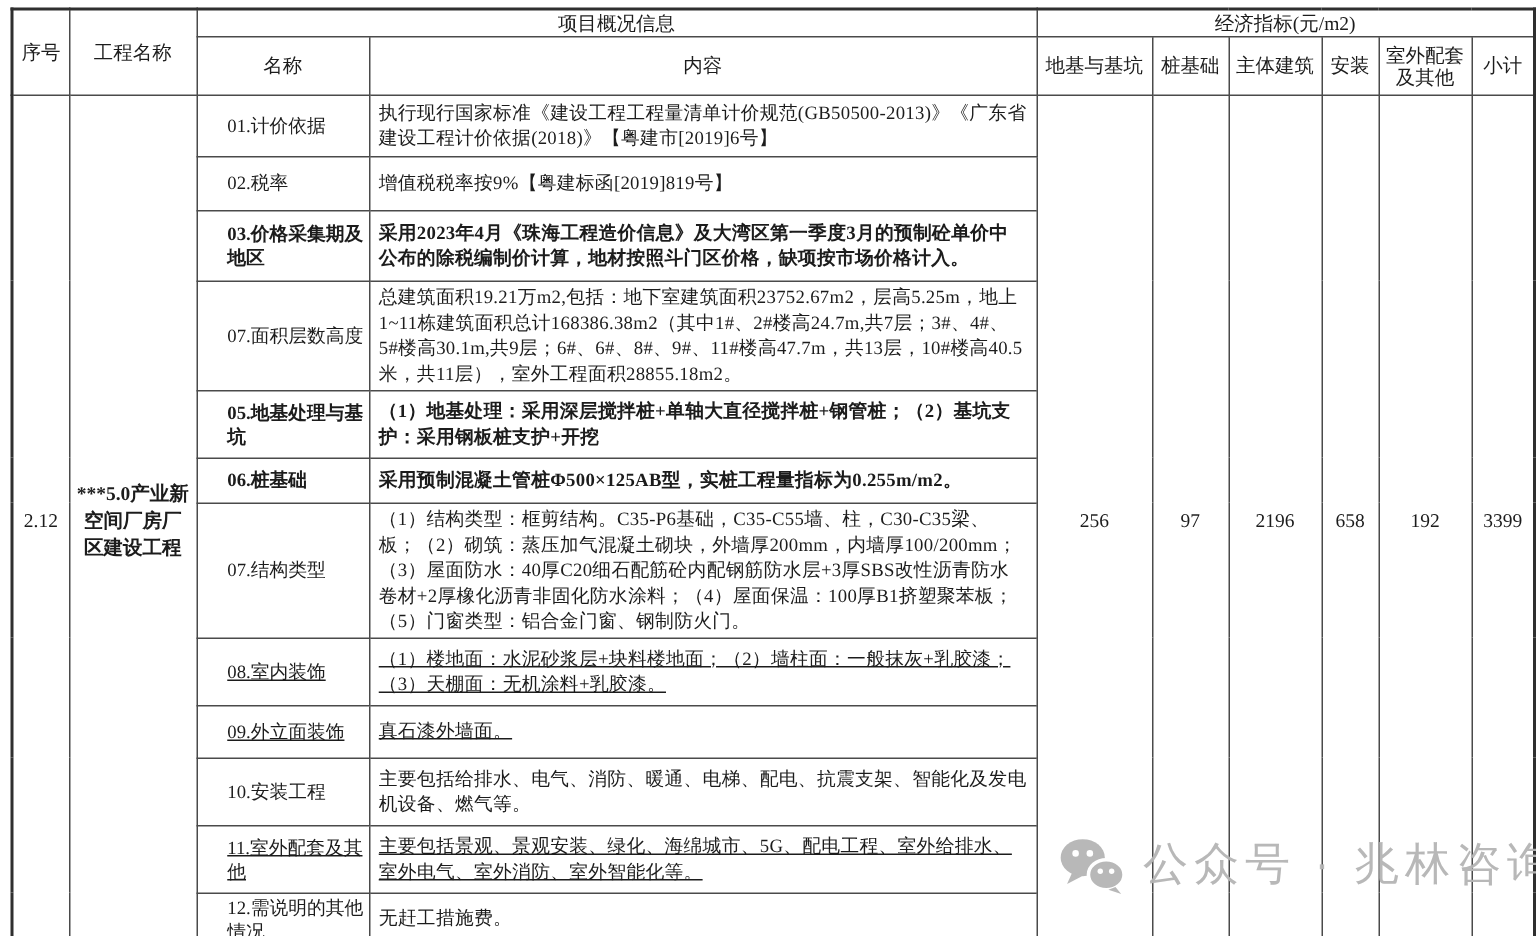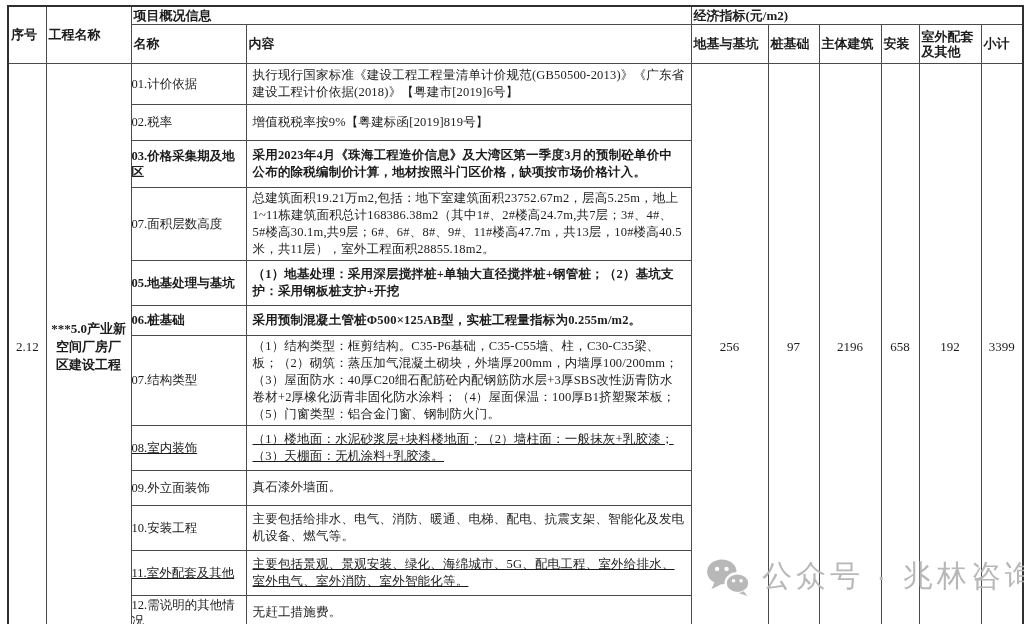--- a/index.html
+++ b/index.html
@@ -18,57 +18,57 @@
     width: 1015px;
     border-collapse: collapse;
     table-layout: fixed;
     border: 2px solid #2f2f2f;
   }
   table.cost th, table.cost td {
     border: 1px solid #4a4a4a;
     overflow: hidden;
   }
   thead th {
-    font-weight: bold;
+    font-weight: normal;
     font-size: 13px;
-    text-align: left;
+    text-align: center;
     vertical-align: middle;
     padding: 0 2px;
     line-height: 15px;
   }
   tr.hr1 { height: 18px; }
   tr.hr2 { height: 39px; }
 
   tr.r1  { height: 41px; }
   tr.r2  { height: 36px; }
   tr.r3  { height: 47px; font-weight: bold; }
   tr.r4  { height: 70px; }
   tr.r5  { height: 45px; font-weight: bold; }
   tr.r6  { height: 30px; font-weight: bold; }
   tr.r7  { height: 85px; }
   tr.r8  { height: 45px; text-decoration: underline; }
-  tr.r9  { height: 35px; }
+  tr.r9  { height: 35px; text-decoration: underline; }
   tr.r10 { height: 45px; }
   tr.r11 { height: 45px; text-decoration: underline; }
   tr.r12 { height: 33px; }
 
   td.serial {
     text-align: center; vertical-align: middle;
     font-size: 13px;
   }
   td.pname {
     text-align: center; vertical-align: middle;
     font-size: 13px; line-height: 18px;
     padding: 0 4px;
     font-weight: bold;
   }
   td.nm {
     font-size: 12.5px;
     vertical-align: middle;
-    padding: 1px 2px 1px 0;
+    padding: 1px 2px 1px 20px;
     line-height: 16px;
     margin-left: 25px;
   }
   td.ct {
     font-size: 12.5px;
     vertical-align: middle;
     padding: 2px 6px;
     line-height: 17px;
     letter-spacing: 0.2px;
   }

